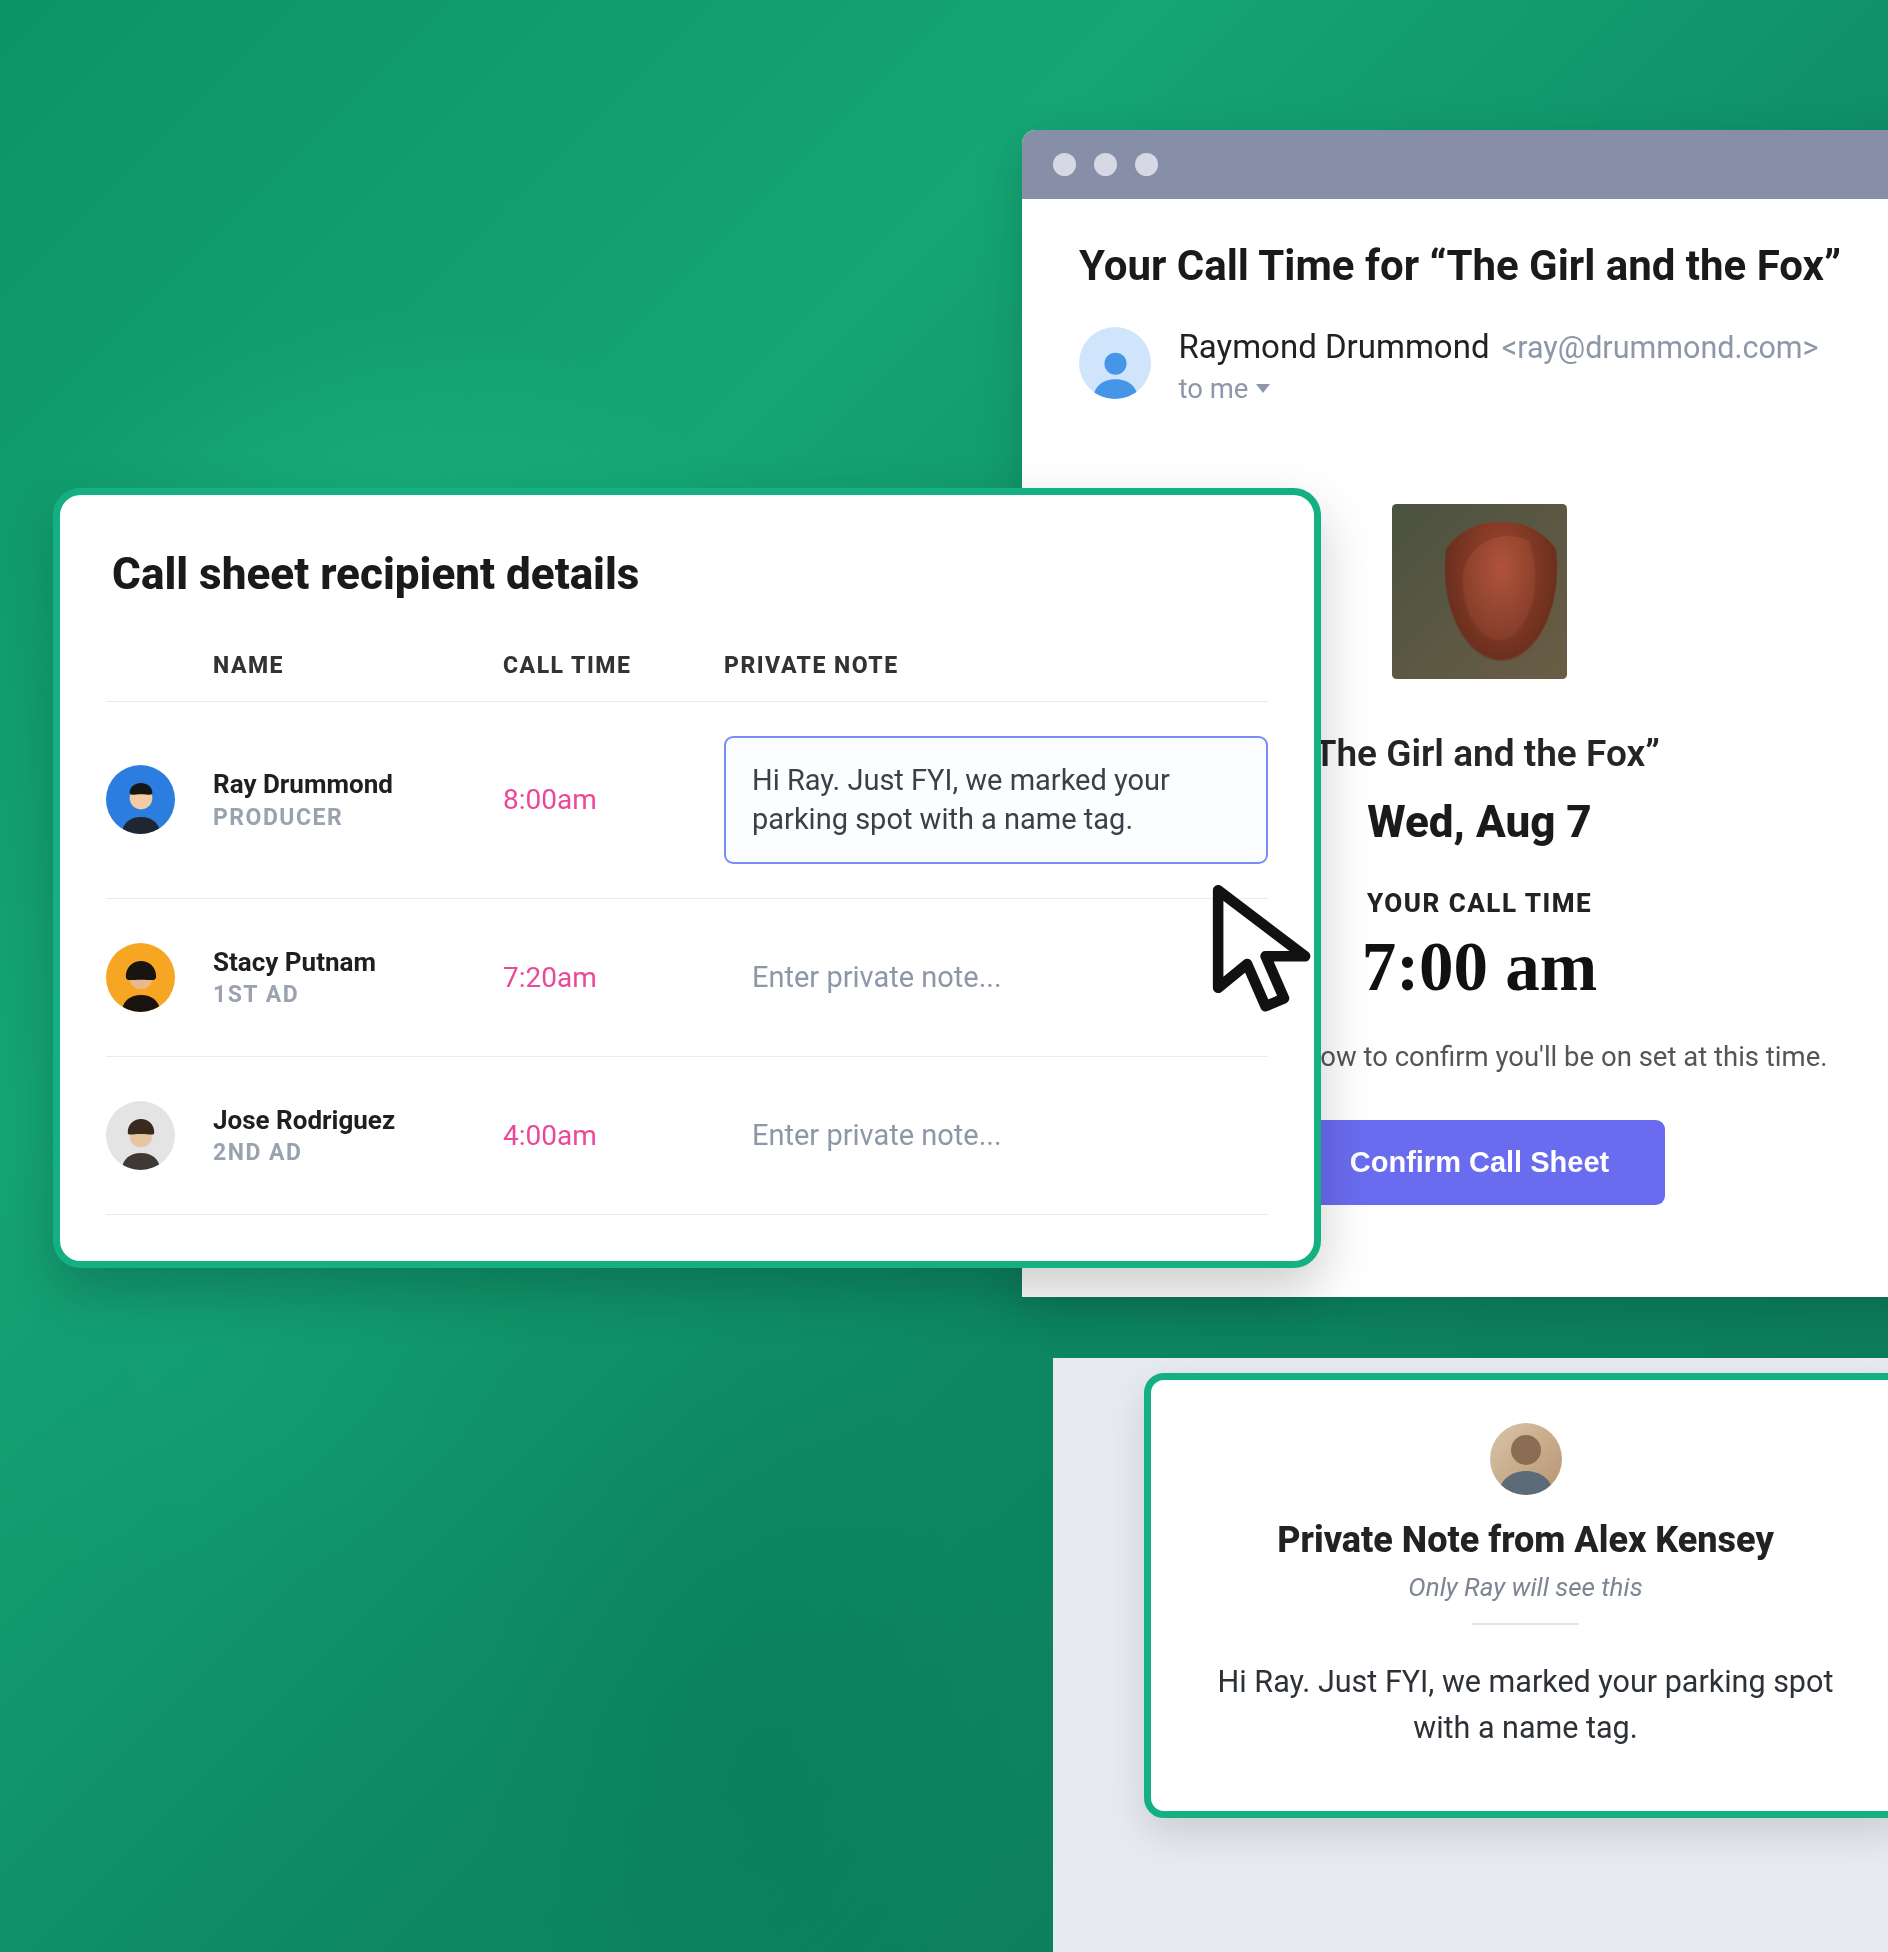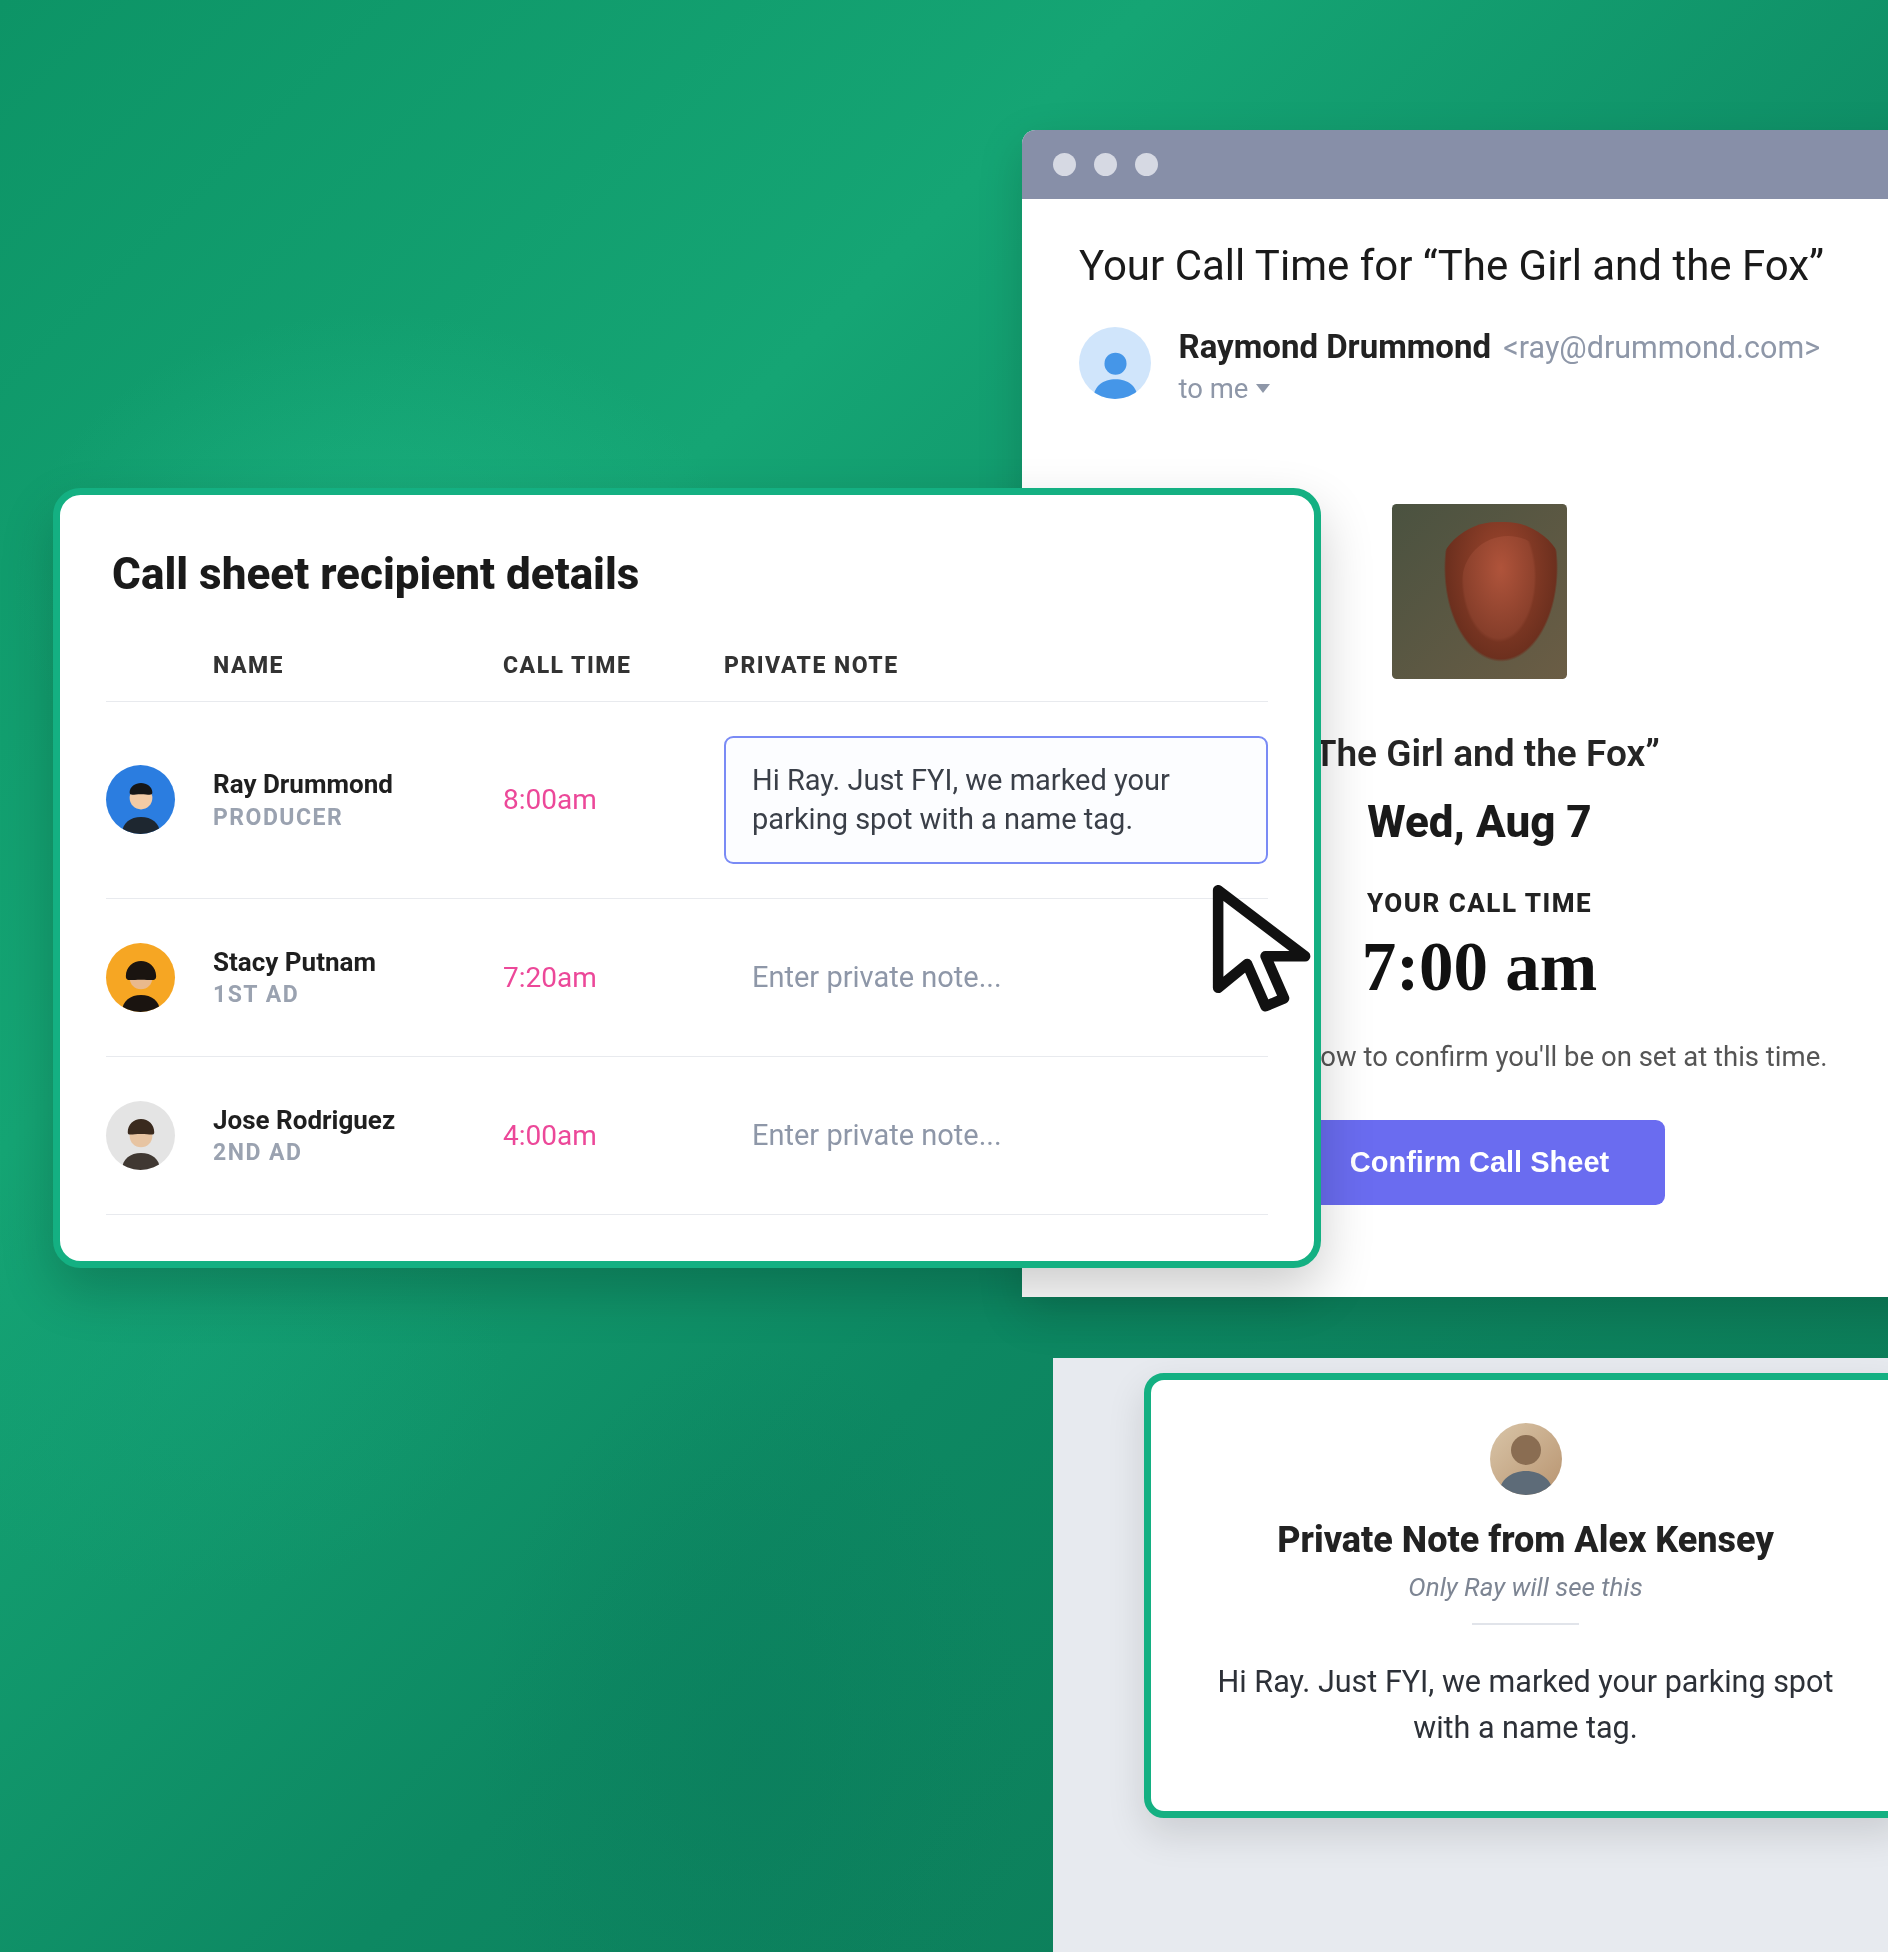--- a/index.html
+++ b/index.html
@@ -37,30 +37,30 @@
   display: flex;
   align-items: center;
   padding-left: 30.5px;
   gap: 18.3px;
 }
 .traffic-dot {
   width: 23px; height: 23px; border-radius: 50%;
   background: #d6d9e3;
 }
 .email-body { padding: 42px 57px 92px 57px; background:#fff; }
-.email-subject { font-size: 42px; font-weight: 400; color: #1a1a1a; margin-bottom: 37px; }
+.email-subject { font-size: 42px; font-weight: 700; color: #1a1a1a; margin-bottom: 37px; }
 .email-sender-row { display: flex; align-items: flex-start; gap: 27.5px; }
 .sender-avatar {
   width: 72px; height: 72px; border-radius: 50%;
   background: #d0e5fb;
   display:flex; align-items:flex-end; justify-content:center; overflow:hidden;
 }
 .sender-avatar svg { width: 53px; height: 53px; }
 .sender-text { flex:1; }
-.sender-name { font-size: 33px; font-weight: 700; color:#222; display:inline;margin-top:40px; }
+.sender-name { font-size: 33px; font-weight: 400; color:#222; display:inline;margin-top:40px; }
 .sender-email { font-size: 30.5px; color:#8e97a8; margin-left: 9.2px; }
 .recipient-line { font-size: 27.5px; color:#8e97a8; margin-top: 6.1px; display:flex; align-items:center; gap:7.6px; }
 .caret-down {
   width:0; height:0; border-left:7.6px solid transparent; border-right:7.6px solid transparent; border-top:9.2px solid #8e97a8;
 }
 .call-preview { margin-top: 99px; text-align:center; }
 .poster {
   width: 175px; height: 175px; margin: 0 auto 53px; border-radius: 4.6px;
   background: linear-gradient(135deg, #4a5240 0%, #6b5d45 100%);
   position:relative; overflow:hidden;

